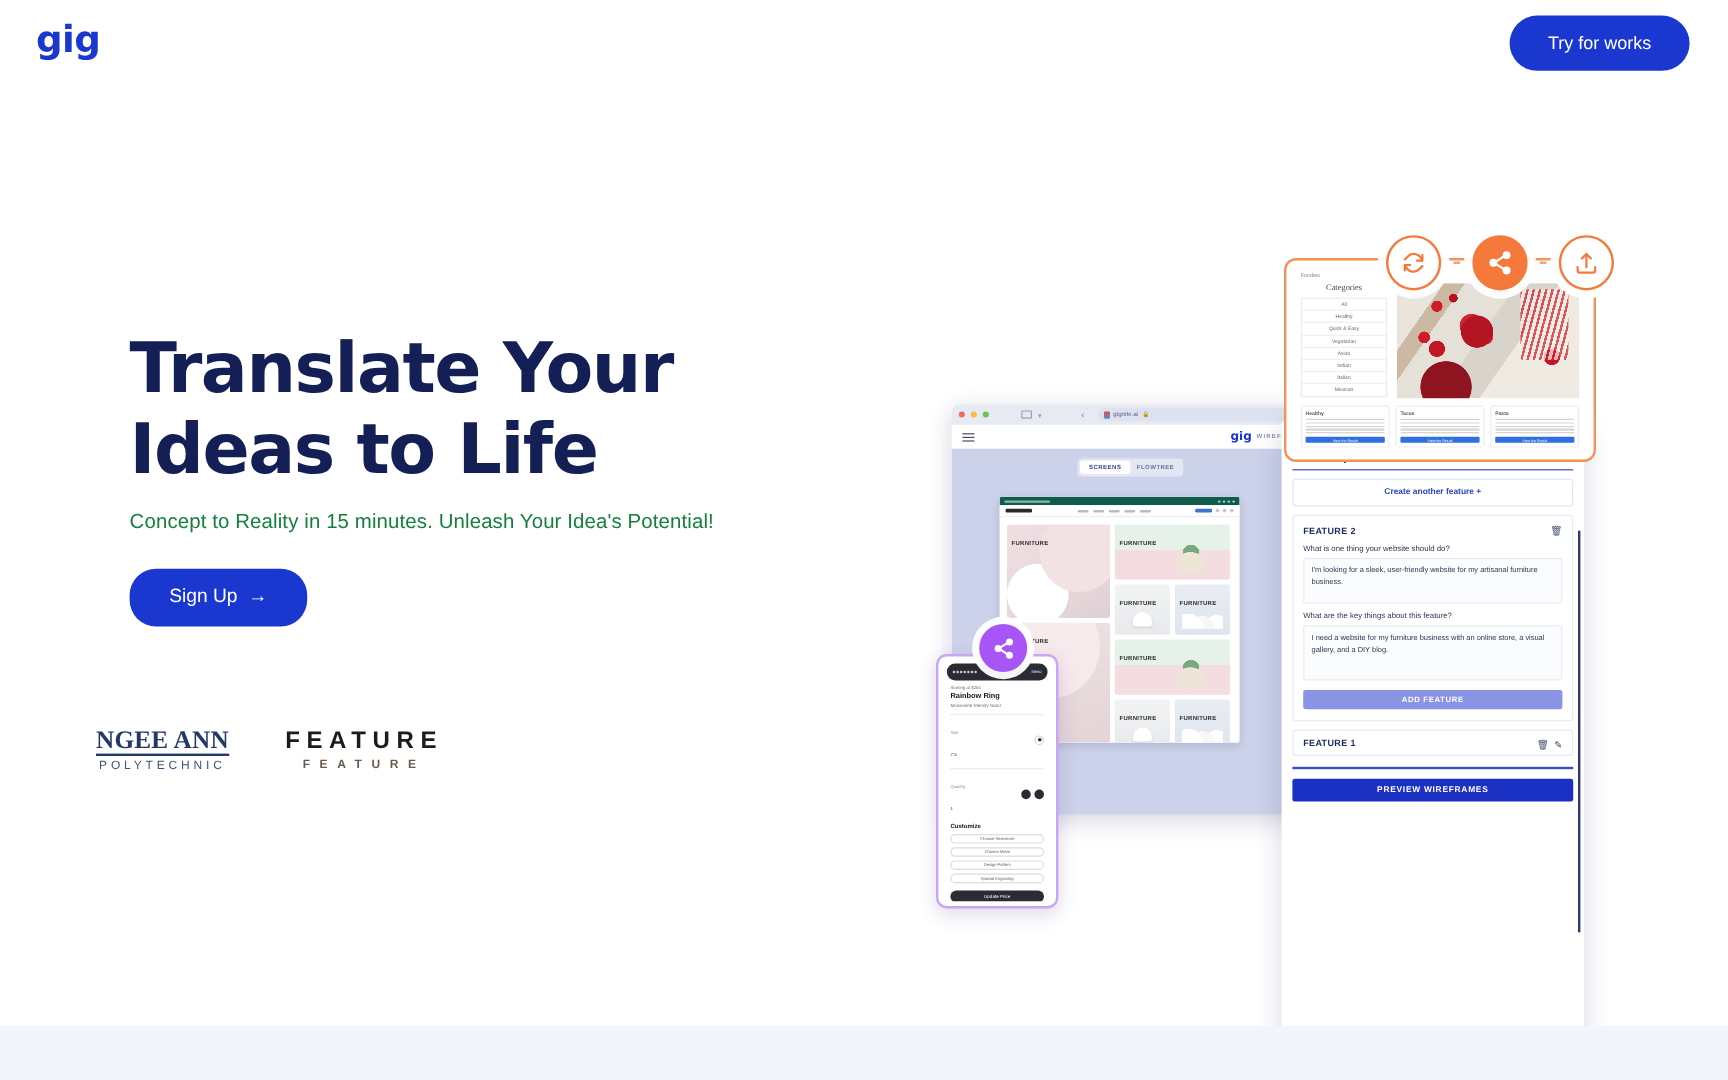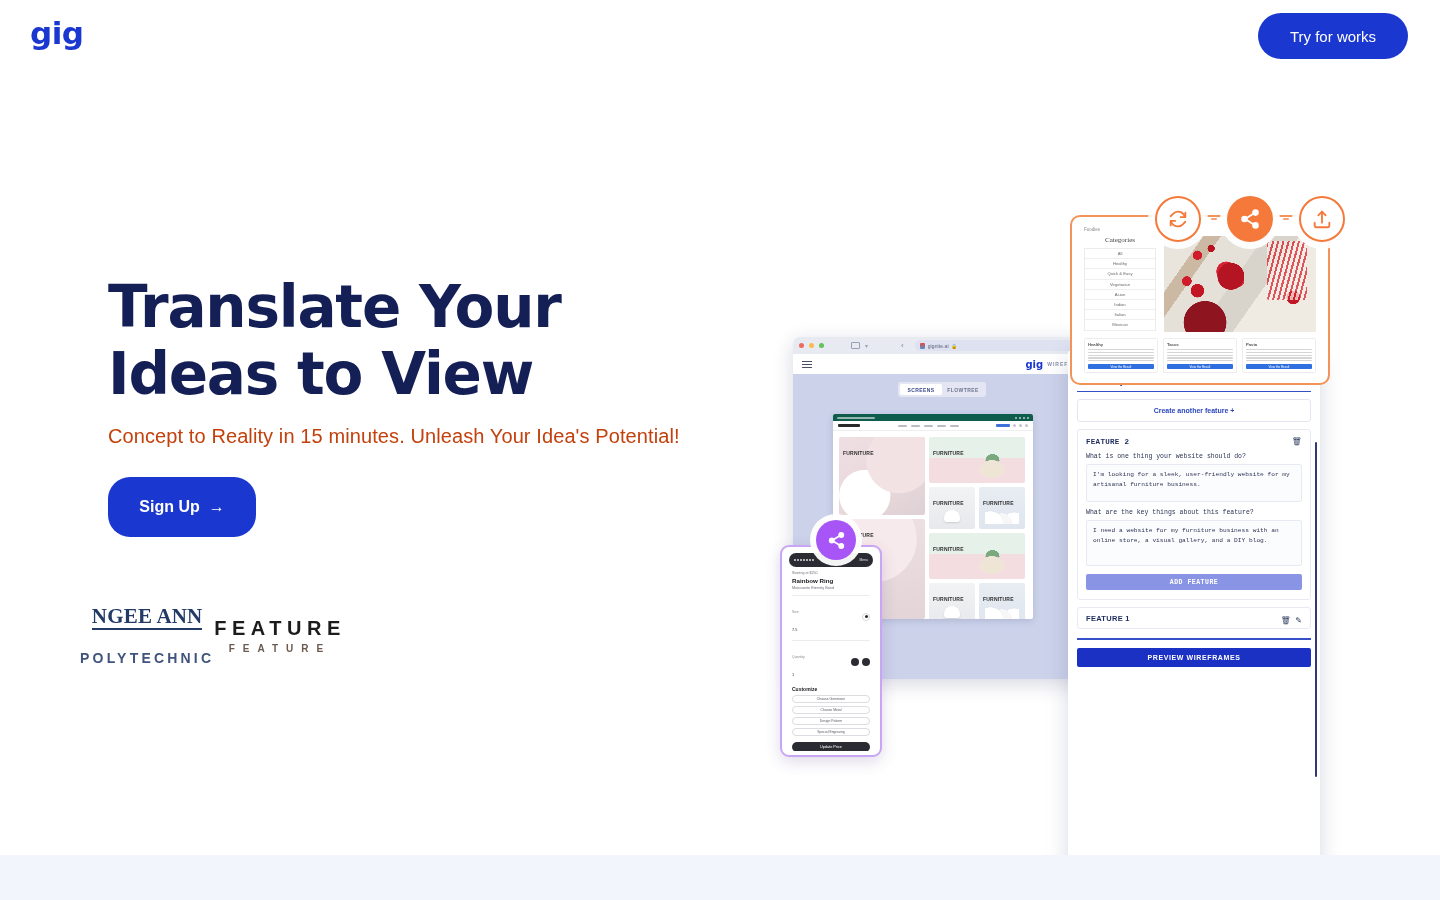--- a/index.html
+++ b/index.html
@@ -47,40 +47,40 @@
   
   .hero-left { position: absolute; left: 80px; top: 278px; width: 620px; margin-left: 28px; }
   .hero-title {
     font-size: 58px; line-height: 1.0;
     font-weight: 700; color: #141f56;
     letter-spacing: -1.2px;
     font-family: "DejaVu Sans", sans-serif;
   }
   .hero-title .l2 { display: block; margin-top: 9px; }
   .hero-sub {
-    margin-top: 22px; font-size: 20px; color: #c2410c; letter-spacing: 0.1px;
+    margin-top: 22px; font-size: 17px; color: #15803d; letter-spacing: 0.1px;
   }
   .signup-btn {
     margin-top: 29px;
-    width: 148px; height: 60px; border-radius: 22px;
+    width: 148px; height: 48px; border-radius: 22px;
     background: #1a37cf; color: #fff; border: none; cursor: pointer;
     font-size: 16px; font-family: "Liberation Sans", sans-serif;
-    display: flex; align-items: center; justify-content: center; gap: 9px; font-weight: bold;
+    display: flex; align-items: center; justify-content: center; gap: 9px;
   }
   .signup-btn .arrow { font-size: 16px; line-height: 1; }
 
   
-  .partners { position: absolute; left: 80px; top: 605px; display: flex; align-items: center; }
+  .partners { position: absolute; left: 80px; top: 605px; display: flex; align-items: center; gap: 47px; }
   .ngee { display: flex; flex-direction: column; align-items: center; }
   .ngee .t1 {
     font-family: "Liberation Serif", serif;
     font-size: 21px; font-weight: 700; color: #243a66; letter-spacing: 0.2px;
     border-bottom: 2px solid #243a66; padding-bottom: 1px; line-height: 1.05;
   }
-  .ngee .t2 { font-size: 14px; letter-spacing: 3.2px; color: #40537d; margin-top: 20px; font-weight:700;}
+  .ngee .t2 { font-size: 10px; letter-spacing: 3.2px; color: #40537d; margin-top: 3px; font-weight:400;}
   .reactor { display: flex; flex-direction: column; align-items: center; }
   .reactor .t1 { font-size: 20px; font-weight: 700; letter-spacing: 5.5px; color: #1c1c1c; line-height: 1.05; }
   .reactor .t2 { font-size: 10px; letter-spacing: 8px; color: #6b5a4e; margin-top: 4px; font-weight: 600; }
 
   
   .art { position: absolute; left: 760px; top: 190px; width: 620px; height: 600px; }
 
   
   .browser {
     position: absolute; left: 33px; top: 147px;
@@ -188,21 +188,21 @@
     padding: 0 9px;
   }
   .panel-head { font-size: 8px; font-weight: 700; color: #1d2a63; margin-top: 27px; }
   .panel-rule { height: 1.4px; background: #3550c9; margin-top: 5px; }
   .create-box {
     margin-top: 7px; height: 23px; border: 1px solid #e3e6f2; border-radius: 3px;
     display:flex; align-items:center; justify-content:center;
     font-size: 7px; font-weight: 700; color:#2a46bd;
   }
   .feat-card {
-    margin-top: 7px; border: 1px solid #e7eaf4; border-radius: 3px; padding: 8px 8px 9px; font-family: Liberation Mono, monospace;
+    margin-top: 7px; border: 1px solid #e7eaf4; border-radius: 3px; padding: 8px 8px 9px;
   }
   .feat-row { display:flex; align-items:center; justify-content:space-between; }
   .feat-title { font-size: 7.5px; font-weight:700; color:#1c2a5e; letter-spacing:.3px; }
   .ico { color:#3a4668; font-size: 8px; line-height:1; }
   .q { font-size: 6.5px; color:#2c3354; margin-top: 7px; }
   .ta {
     margin-top: 4px; border:1px solid #e7eaf4; background:#fbfcfe; border-radius:2px;
     padding: 5px 6px; font-size: 6.2px; line-height: 1.55; color:#2f3654;
   }
   .ta.t1 { height: 38px; }
@@ -328,21 +328,21 @@
 <div class="page">
 
   <div class="header">
     <div class="logo">gig</div>
     <button class="try-btn">Try for works</button>
   </div>
 
   <div class="hero-left">
     <h1 class="hero-title">
       <span>Translate Your</span>
-      <span class="l2">Ideas to View</span>
+      <span class="l2">Ideas to Life</span>
     </h1>
     <div class="hero-sub">Concept to Reality in 15 minutes. Unleash Your Idea's Potential!</div>
     <button class="signup-btn">
       <span>Sign Up</span>
       <span class="arrow">→</span>
     </button>
   </div>
 
   <div class="partners">
     <div class="ngee">

